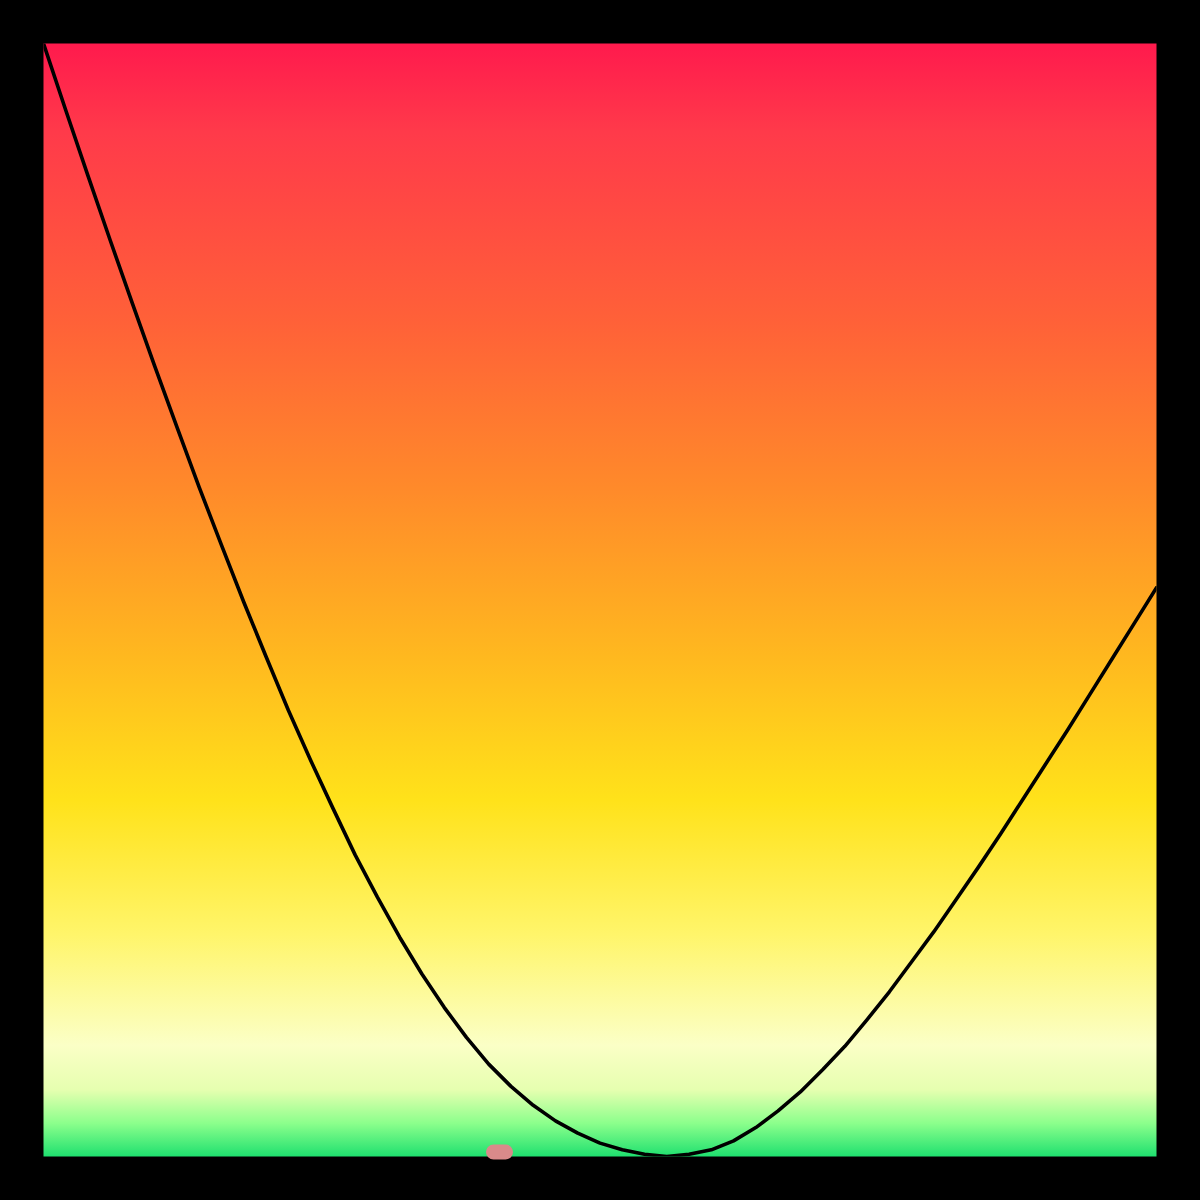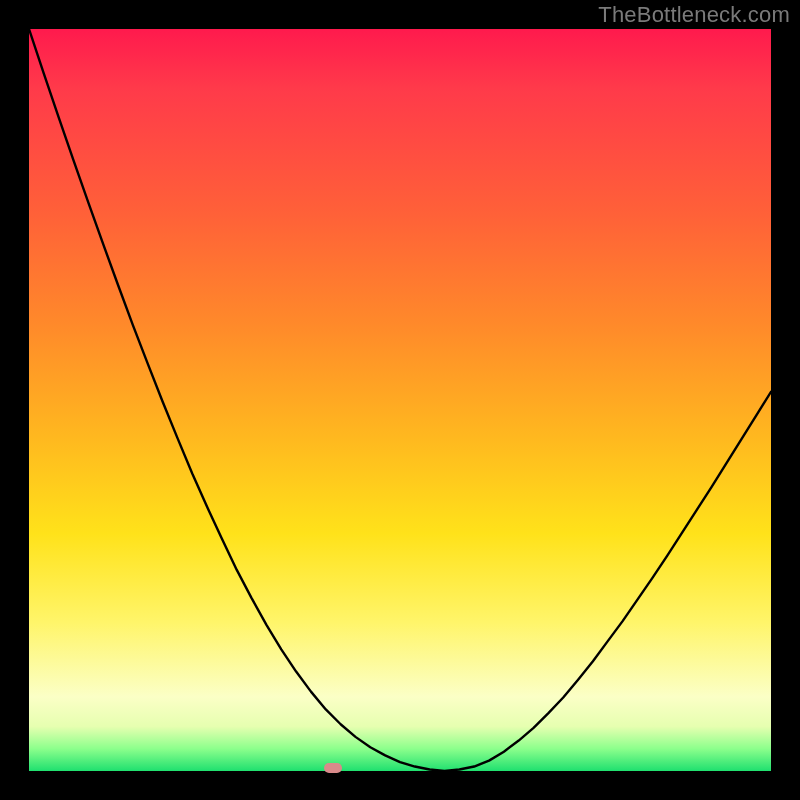--- a/index.html
+++ b/index.html
@@ -62,20 +62,19 @@
     height: 10px;
     border-radius: 5px;
     background: #d98a8a;
     transform: translate(-50%, -50%);
   }
 </style>
 </head>
 <body>
 
 <div class="frame">
-  <div class="watermark">TheBottleneck.com</div>
   <div class="plot-area">
     <svg class="curve" viewBox="0 0 742 742" preserveAspectRatio="none">
       <path d="M0.00 0.00 L14.84 44.52 L29.68 88.30 L44.52 131.33 L59.36 173.63 L74.20 215.18 L89.04 255.99 L103.88 296.06 L118.72 334.64 L133.56 372.48 L148.40 408.84 L163.24 444.46 L178.08 477.85 L192.92 509.75 L207.76 540.92 L222.60 569.11 L237.44 595.83 L252.28 620.31 L267.12 642.57 L281.96 662.61 L296.80 680.41 L311.64 695.25 L326.48 707.87 L341.32 718.26 L356.16 726.42 L371.00 733.10 L385.84 737.55 L400.68 740.52 L415.52 742.00 L430.36 740.52 L445.20 737.55 L460.04 731.61 L474.88 722.71 L489.72 711.58 L504.56 698.96 L519.40 684.12 L534.24 668.54 L549.08 650.73 L563.92 632.18 L578.76 612.15 L593.60 592.12 L608.44 570.60 L623.28 549.08 L638.12 526.82 L652.96 503.82 L667.80 480.82 L682.64 457.81 L697.48 434.07 L712.32 410.33 L727.16 386.58 L742.00 362.84" fill="none" stroke="#000" stroke-width="2.4" stroke-linecap="round" stroke-linejoin="round"></path>
     </svg>
     <div class="marker" style="left: 304.22px; top: 739px;"></div>
   </div>
 </div>
 
 </body></html>

